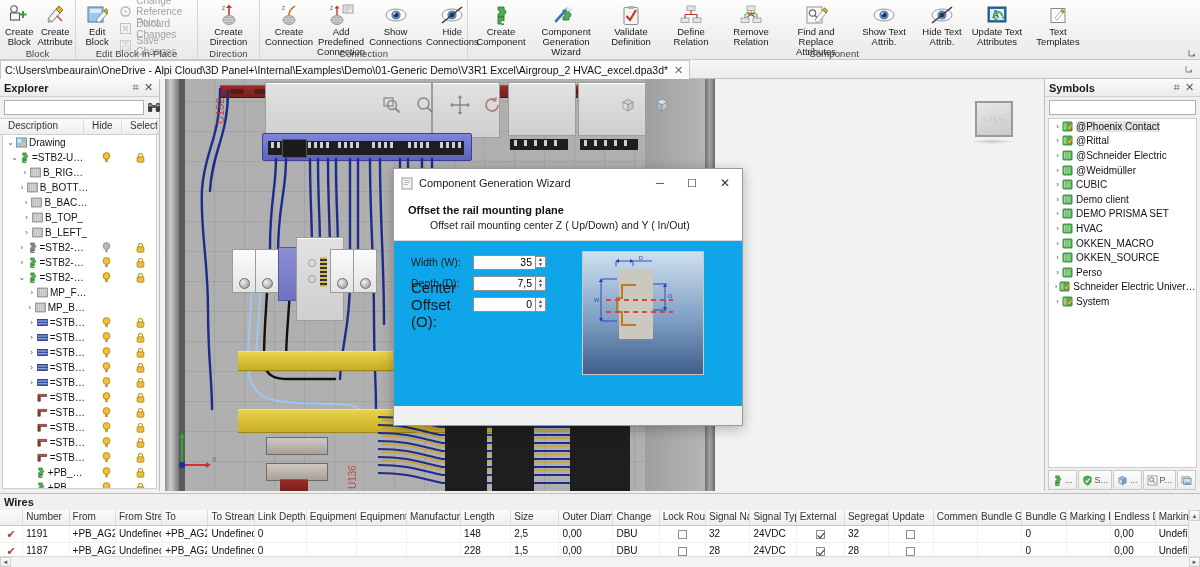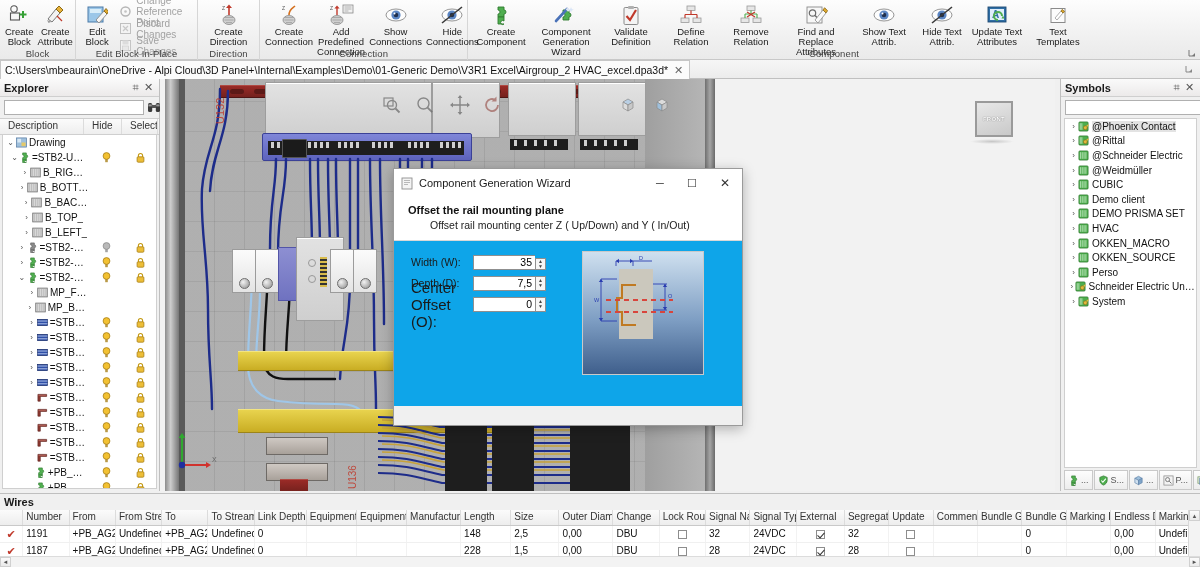--- a/index.html
+++ b/index.html
@@ -66,21 +66,21 @@
   .th-desc{width:84px;}.th-hide{width:38px;}.th-sel{width:36px;}
   .treebody{flex:1;background:#fff;overflow:hidden;margin:0 2px 2px 2px;border:1px solid #cfcfcf;border-top:none;}
   .trow{display:flex;align-items:center;height:15px;font-size:10px;white-space:nowrap;}
   .trow .cdesc{width:86px;display:flex;align-items:center;overflow:hidden;}
   .trow .chide{width:36px;display:flex;justify-content:center;}
   .trow .csel{width:32px;display:flex;justify-content:center;}
   .chev{width:9px;height:10px;display:flex;align-items:center;justify-content:center;color:#555;font-size:8px;cursor:default;}
   .tlabel{margin-left:2px;overflow:hidden;text-overflow:ellipsis;font-size:10px;color:#111;}
 
   
-  .symbols{position:absolute;right:0;top:79px;width:140px;height:412px;
+  .symbols{position:absolute;right:0;top:79px;width:156px;height:412px;
     background:#f0f0f0;border-left:1px solid #bfbfbf;box-sizing:border-box;
     display:flex;flex-direction:column;}
   .symlist{flex:1;background:#fff;margin:0 3px 1px 3px;border:1px solid #cfcfcf;overflow:hidden;}
   .symrow{display:flex;align-items:center;height:14.6px;font-size:10px;padding-left:4px;white-space:nowrap;}
   .symrow.sel .slabel{background:#e3e3e3;}
   .slabel{margin-left:3px;color:#111;overflow:hidden;text-overflow:ellipsis;}
   .symfoot{height:22px;display:flex;align-items:center;gap:1px;padding:0 3px;}
   .sfbtn{display:flex;align-items:center;gap:2px;height:18px;padding:0 3px;
     border:1px solid #c9c9c9;background:linear-gradient(#fdfdfd,#ededed);cursor:default;font-size:9px;color:#555;}
 
@@ -1293,21 +1293,21 @@
 
     <div style="background:#fff;padding:7px 14px 9px 14px;border-bottom:1px solid #d8d8d8;box-sizing:border-box">
       <div style="font-weight:bold;font-size:11px;color:#111">Offset the rail mounting plane</div>
       <div style="font-size:10.5px;color:#222;margin-top:3px;margin-left:22px">Offset rail mounting center Z ( Up/Down) and Y ( In/Out)</div>
     </div>
 
     <div style="position:relative;height:165px;background:#0ea5e9">
       <div style="position:absolute;left:17px;top:13px;width:160px">
         <div style="display:flex;align-items:center;height:16px;margin-bottom:5px">
           <span style="width:62px;font-size:10.5px">Width (W):</span>
-          <span style="display:flex;align-items:flex-end;">
+          <span style="display:flex;align-items:center;">
             <input style="width: 62px; height: 15px; border-top: 1px solid rgb(143, 143, 143); border-bottom: 1px solid rgb(143, 143, 143); border-left: 1px solid rgb(143, 143, 143); border-image: initial; border-right: none; background: rgb(255, 255, 255); text-align: right; font-size: 10.5px; padding: 0px 3px; box-sizing: border-box; font-family: inherit; outline: none;" value="35">
             <span style="width:11px;border:1px solid #8f8f8f;background:#f6f6f6;display:flex;flex-direction:column;justify-content:center;align-items:center;font-size:5px;line-height:5px;color:#444;box-sizing:border-box">▲<br>▼</span>
           </span>
         </div>
         <div style="display:flex;align-items:center;height:16px;margin-bottom:5px">
           <span style="width:62px;font-size:10.5px">Depth (D):</span>
           <span style="display:flex;align-items:stretch;">
             <input style="width: 62px; height: 15px; border-top: 1px solid rgb(143, 143, 143); border-bottom: 1px solid rgb(143, 143, 143); border-left: 1px solid rgb(143, 143, 143); border-image: initial; border-right: none; background: rgb(255, 255, 255); text-align: right; font-size: 10.5px; padding: 0px 3px; box-sizing: border-box; font-family: inherit; outline: none;" value="7,5">
             <span style="width:11px;border:1px solid #8f8f8f;background:#f6f6f6;display:flex;flex-direction:column;justify-content:center;align-items:center;font-size:5px;line-height:5px;color:#444;box-sizing:border-box">▲<br>▼</span>
           </span>

